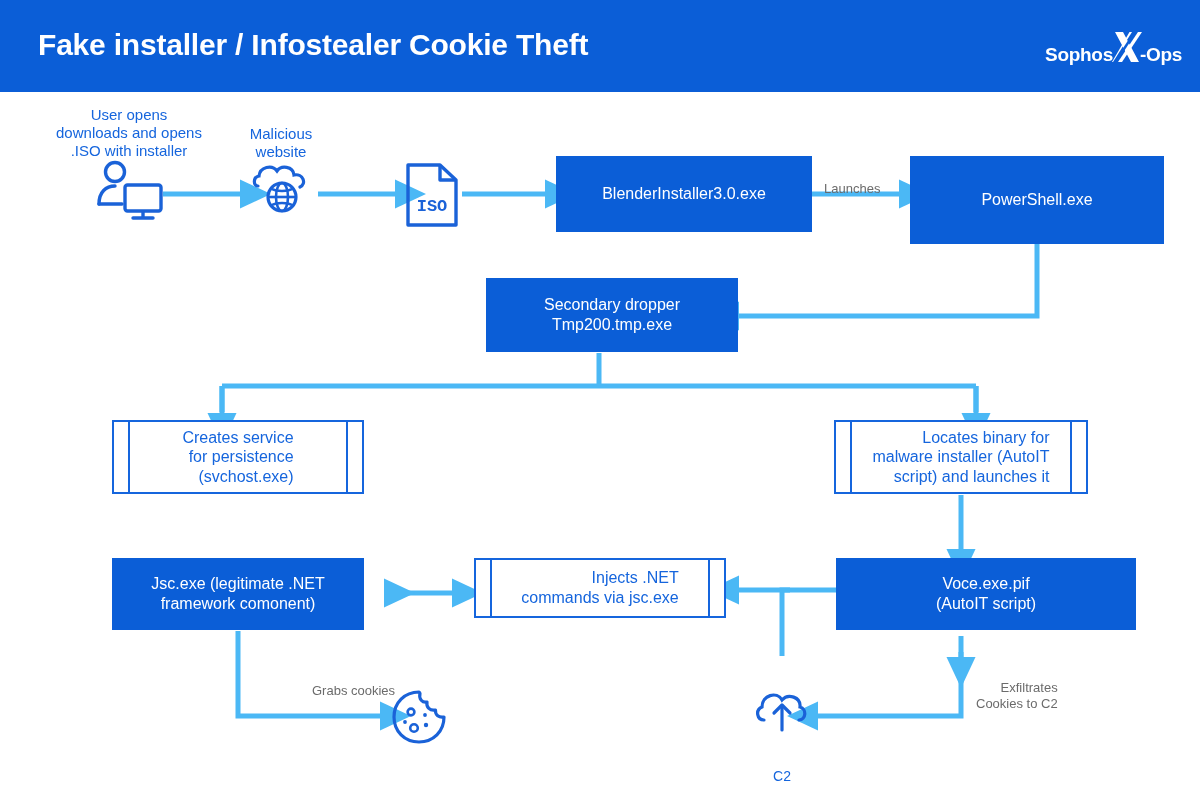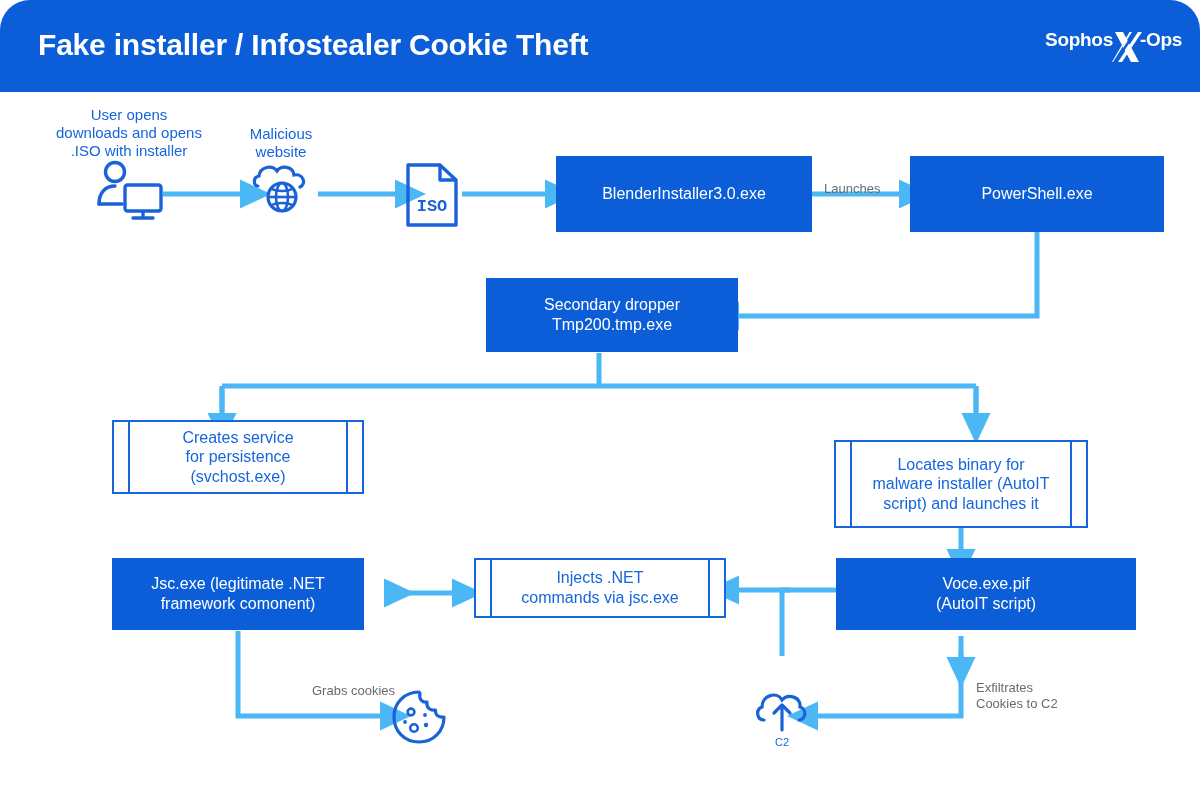--- a/index.html
+++ b/index.html
@@ -10,21 +10,20 @@
   }
   body {
     font-family: "Liberation Sans", sans-serif;
   }
   #page {
     position: relative;
     width: 1200px;
     height: 798px;
     background: #ffffff;
     overflow: hidden;
-    border-radius: 30px;
   }
 
   
   #header {
     position: absolute;
     left: 0; top: 0;
     width: 1200px;
     height: 92px;
     background: #0B5ED7;
   }
@@ -37,21 +36,21 @@
     color: #ffffff;
     letter-spacing: -0.2px;
     white-space: nowrap;
   }
   #logo {
     position: absolute;
     right: 18px;
     top: 30px;
     height: 34px;
     display: flex;
-    align-items: flex-start;
+    align-items: flex-end;
     color: #ffffff;
   }
   .logo-word {
     font-size: 19px;
     font-weight: bold;
     letter-spacing: -0.3px;
     line-height: 1;
   }
   .logo-x {
     position: relative;
@@ -99,41 +98,43 @@
     border-right: 2px solid #1565DD;
     left: 14px;
     right: 14px;
     box-sizing: border-box;
     pointer-events: none;
   }
   .node-proc .proc-text {
     position: relative;
     z-index: 2;
     padding: 0 22px;
+    text-align: right;
   }
 
   
   .caption {
     position: absolute;
     color: #1565DD;
     font-size: 15px;
     text-align: center;
     line-height: 1.2;
   }
   .edge-label {
     position: absolute;
     color: #6B6B6B;
     font-size: 13px;
     line-height: 1.25;
   }
   .icon-label {
     position: absolute;
     color: #1565DD;
-    font-size: 11px;
+    font-size: 14px;
     text-align: center;
+    margin-top: 32px;
   }
 
   
   .icon {
     position: absolute;
   }
   .icon svg { display: block; }
 </style>
 </head>
 <body>
@@ -252,48 +253,48 @@
       <line x1="29" y1="44" x2="29" y2="20" stroke="#1A62D8" stroke-width="3.2" stroke-linecap="round"></line>
       <path d="M21 27 L29 19 L37 27" fill="none" stroke="#1A62D8" stroke-width="3.2" stroke-linecap="round" stroke-linejoin="round"></path>
     </svg>
   </div>
   <div class="icon-label" style="left:742px; top:736px; width:80px;">C2</div>
 
   <div class="node node-filled" style="left:556px; top:156px; width:256px; height:76px;">
     <span>BlenderInstaller3.0.exe</span>
   </div>
 
-  <div class="node node-filled" style="left:910px; top:156px; width:254px; height:76px;">
+  <div class="node node-filled" style="left:910px; top:156px; width:254px; height:88px;">
     <span>PowerShell.exe</span>
   </div>
 
   <div class="node node-filled" style="left:474px; top:278px; width:252px; height:74px;margin-left:12px;">
     <span>Secondary dropper<br>Tmp200.tmp.exe</span>
   </div>
 
   <div class="node node-proc" style="left:112px; top:420px; width:252px; height:74px;">
     <span class="proc-inner"></span>
     <span class="proc-text">Creates service<br>for persistence<br>(svchost.exe)</span>
   </div>
 
-  <div class="node node-proc" style="left:834px; top:440px; width:254px; height:88px;">
+  <div class="node node-proc" style="left:834px; top:420px; width:254px; height:74px;">
     <span class="proc-inner"></span>
     <span class="proc-text">Locates binary for<br>malware installer (AutoIT<br>script) and launches it</span>
   </div>
 
   <div class="node node-filled" style="left:112px; top:558px; width:252px; height:72px;">
     <span>Jsc.exe (legitimate .NET<br>framework comonent)</span>
   </div>
 
   <div class="node node-proc" style="left:474px; top:558px; width:252px; height:60px;">
     <span class="proc-inner"></span>
     <span class="proc-text">Injects .NET<br>commands via jsc.exe</span>
   </div>
 
   <div class="node node-filled" style="left:836px; top:558px; width:300px; height:72px;">
     <span>Voce.exe.pif<br>(AutoIT script)</span>
   </div>
 
   <div class="edge-label" style="left:824px; top:181px;">Launches</div>
   <div class="edge-label" style="left:268px; top:683px;margin-left:44px;">Grabs cookies</div>
-  <div class="edge-label" style="left:976px; top:680px;">Exfiltrates<br>Cookies to C2</div>
+  <div class="edge-label" style="left:976px; top:680px;text-align:right;">Exfiltrates<br>Cookies to C2</div>
 
 </div>
 
 </body></html>

